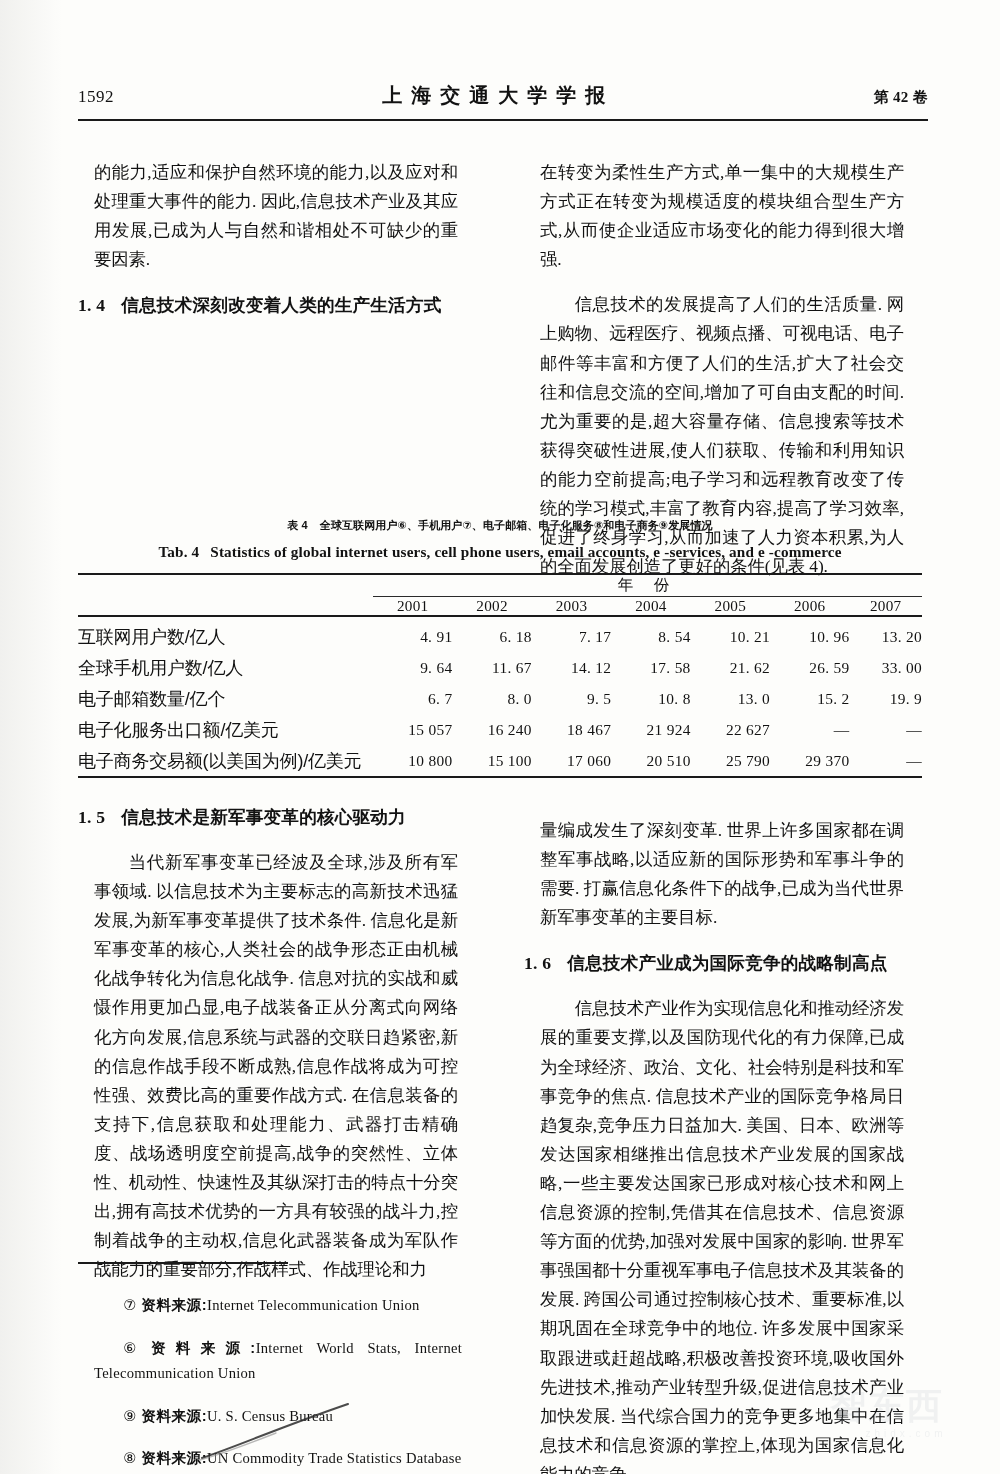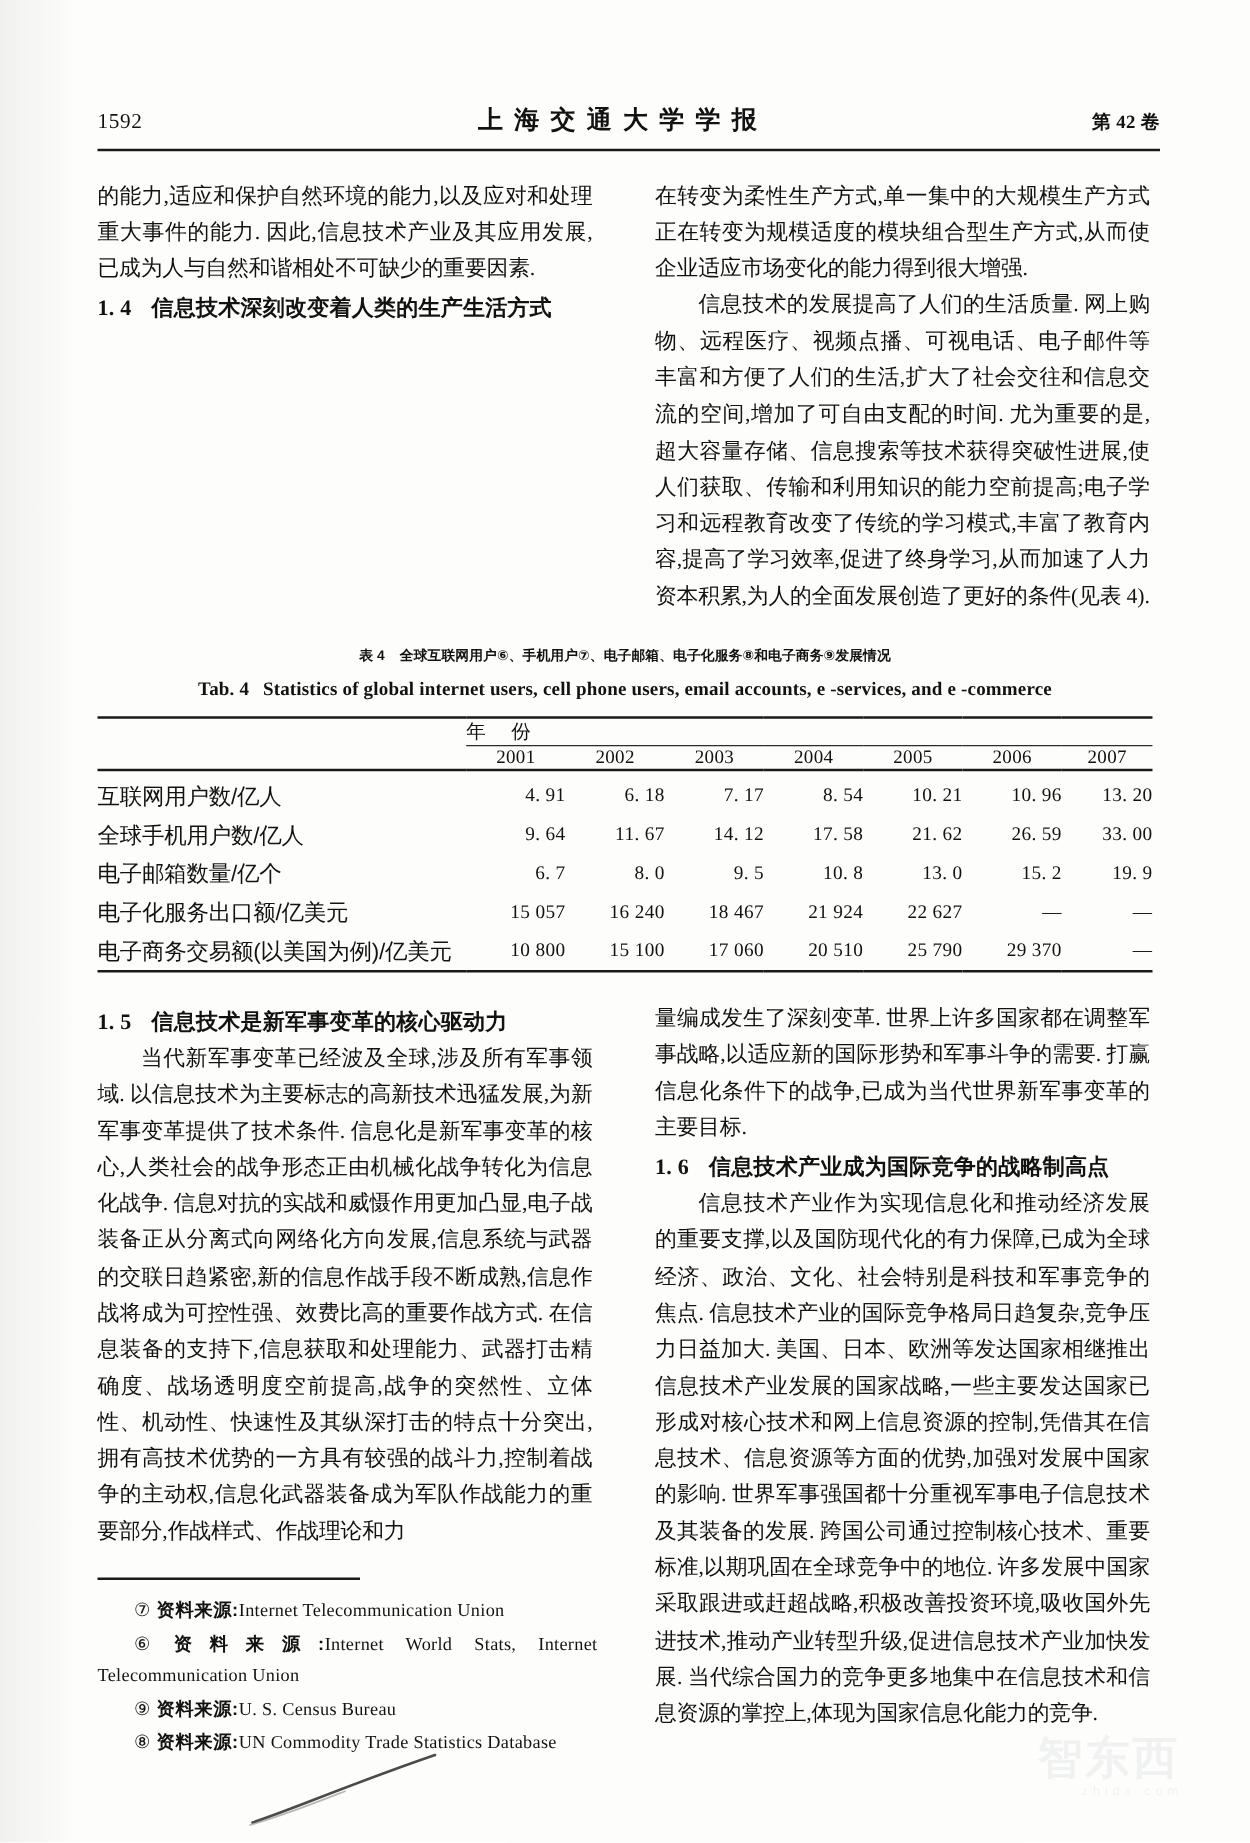--- a/index.html
+++ b/index.html
@@ -70,21 +70,21 @@
   .col.left  { left: 78px; }
   .col.right { left: 524px; }
 
   .col-a.left  { top: 142px; }
   .col-a.right { top: 142px; }
 
   .col-b.left  { top: 800px; }
   .col-b.right { top: 800px; }
 
   p {
-    margin: 0;
+    margin: 16px;
   }
   p.ind { text-indent: 2em; }
 
   h3.sec {
     margin: 2px 0 0 0;
     font-size: 17.6px;
     line-height: 30px;
     font-weight: bold;
     font-family: "Liberation Sans", "DejaVu Sans", sans-serif;
     letter-spacing: 0.2px;
@@ -144,21 +144,21 @@
     white-space: nowrap;
     margin-top: 29px;
   }
   td.num {
     text-align: right;
     font-size: 15.4px;
     letter-spacing: 0.3px;
     white-space: nowrap;
   }
   th.yearspan {
-    text-align: left;
+    text-align: center;
     font-size: 15.6px;
     font-weight: bold;
     font-family: "Liberation Sans", "DejaVu Sans", sans-serif;
     letter-spacing: 8px;
     padding: 7px 0 6px 0;
   }
   th.yr {
     text-align: center;
     font-size: 15.2px;
     letter-spacing: 0.3px;

